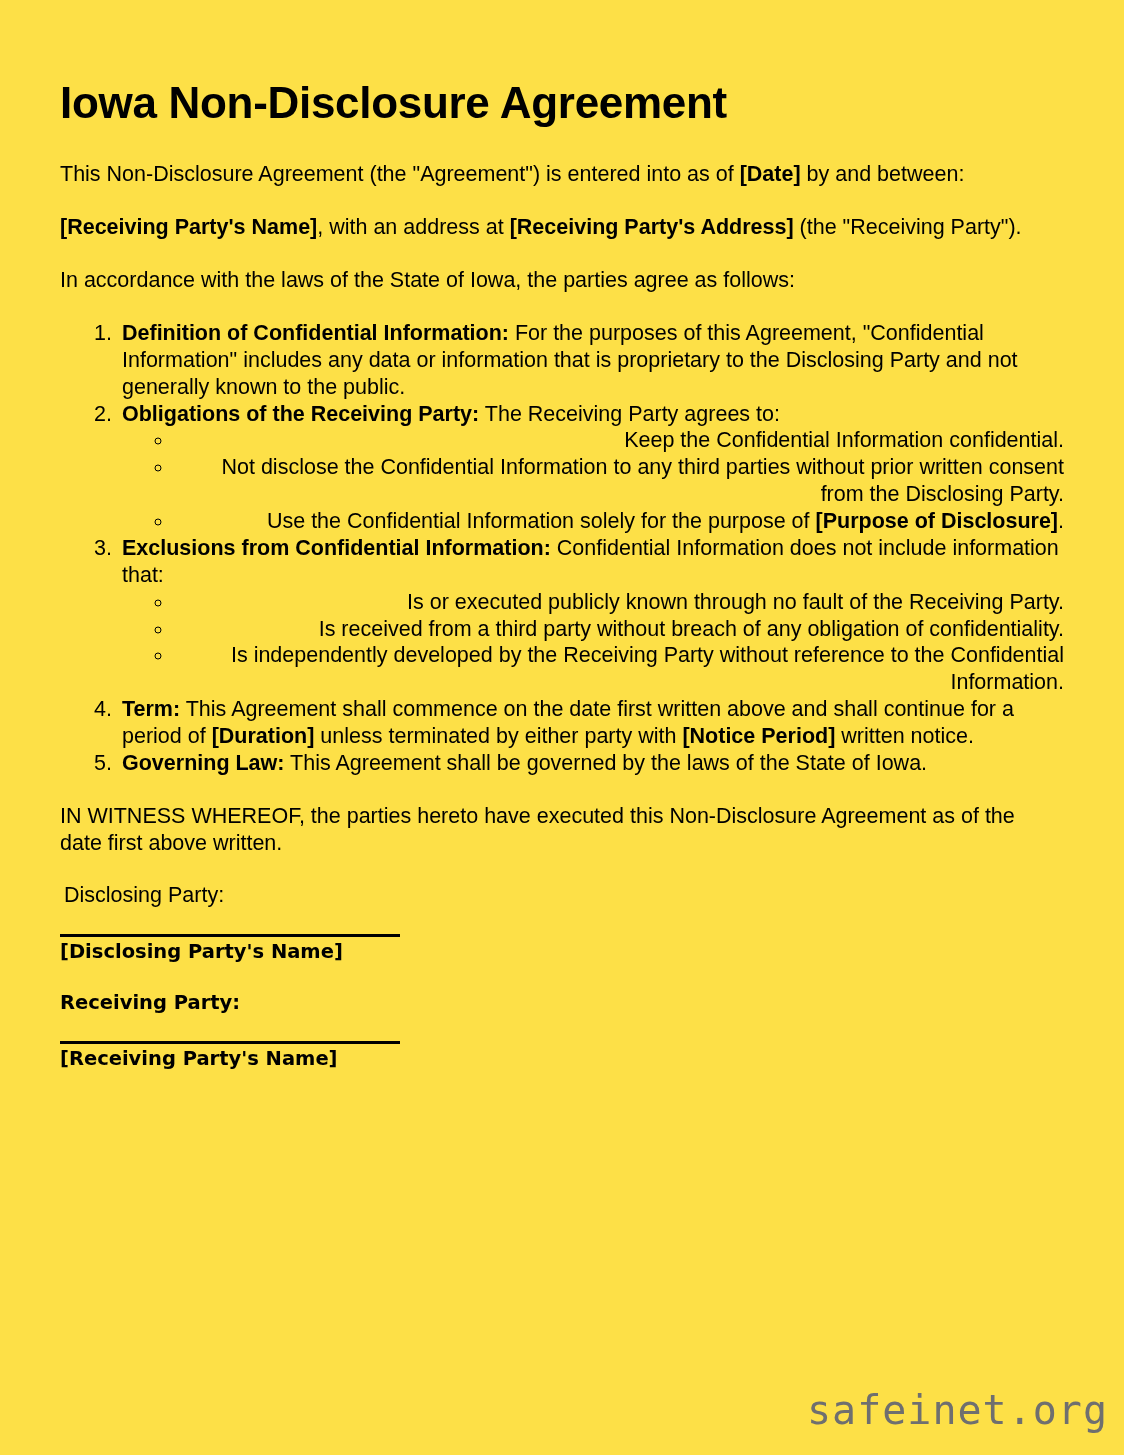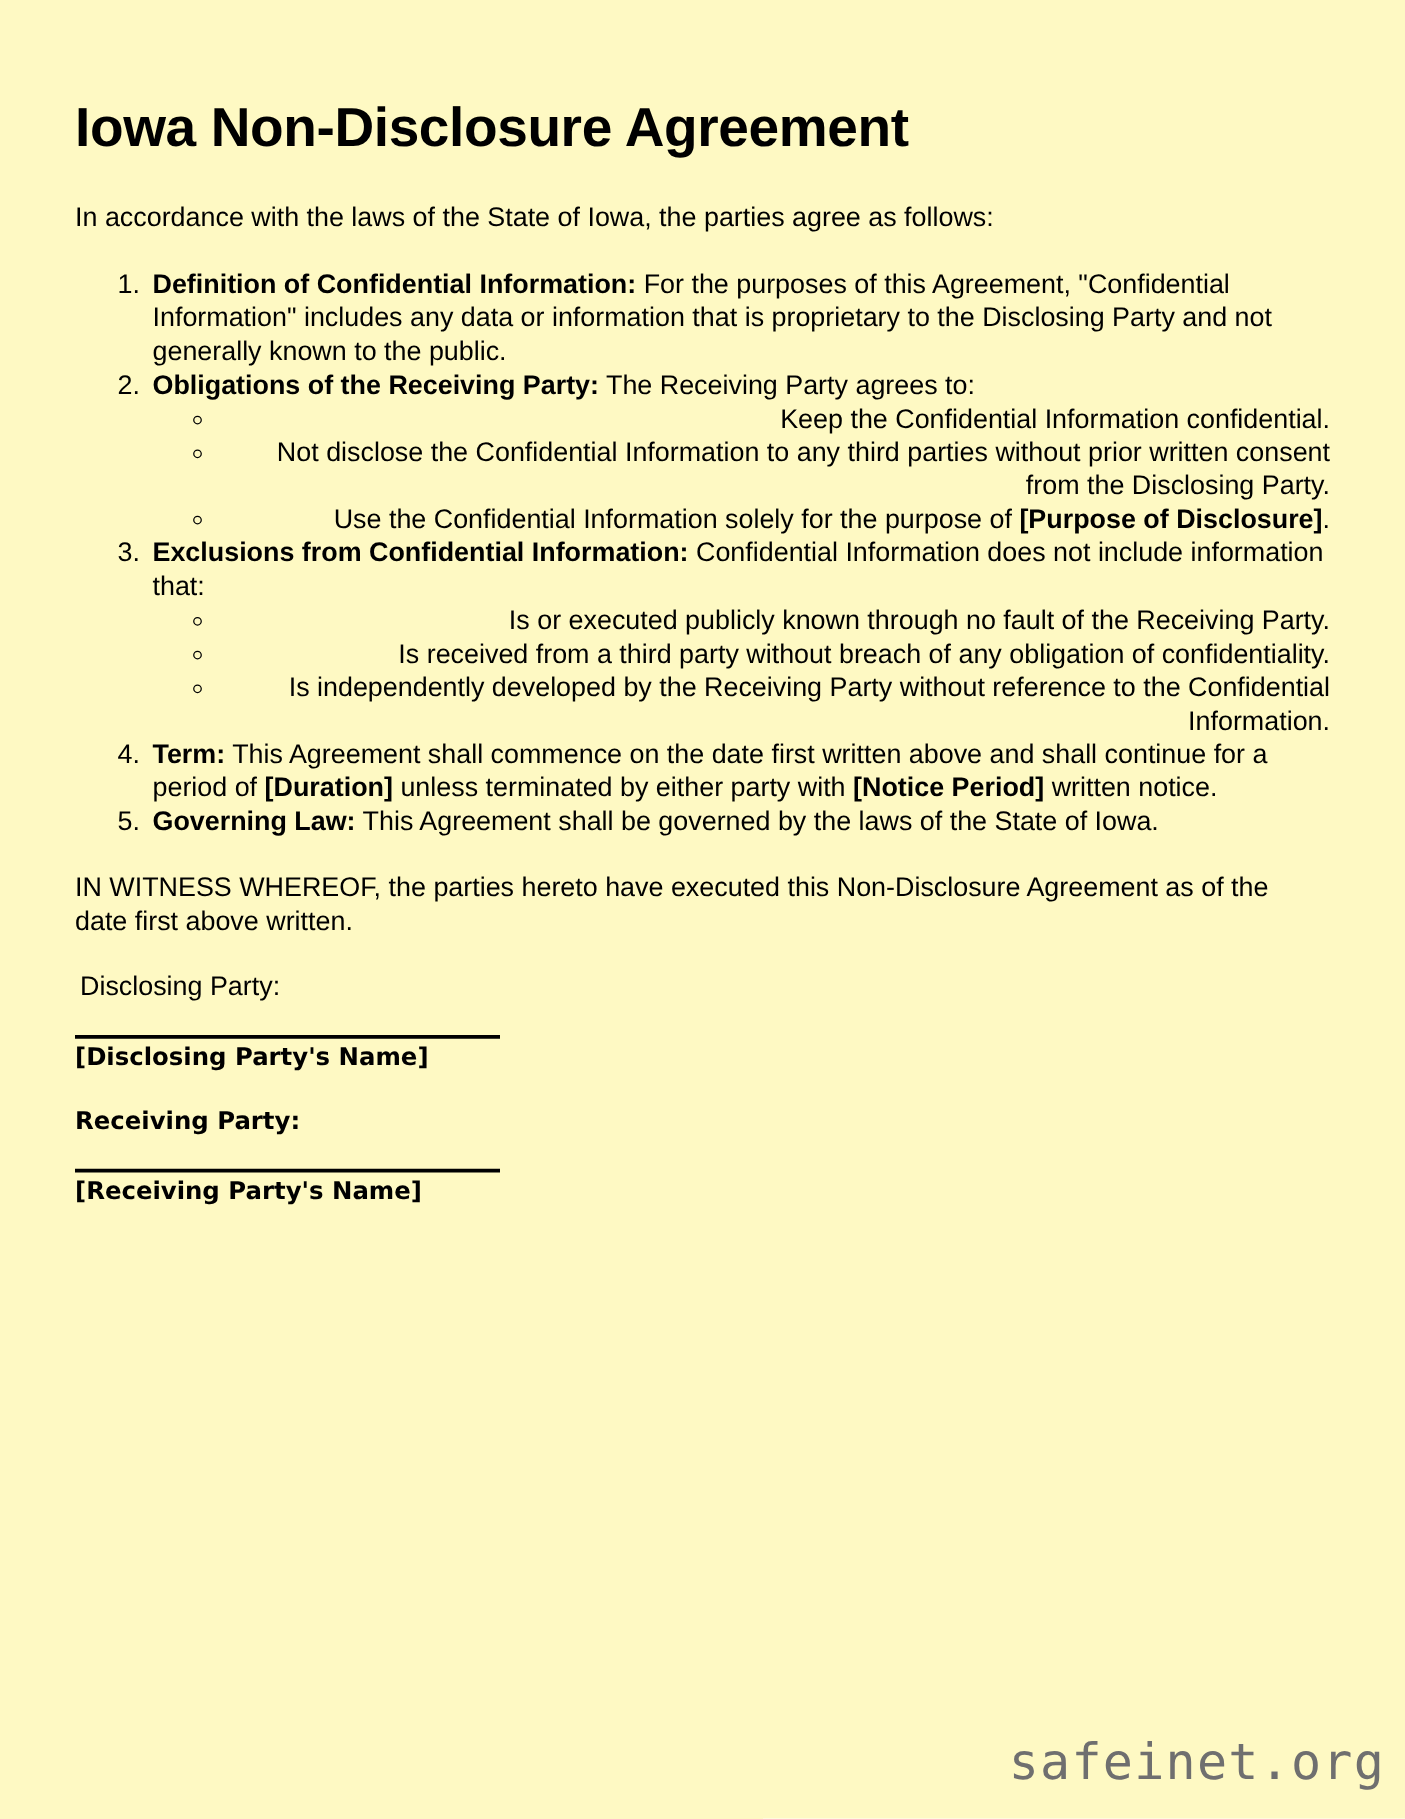--- a/index.html
+++ b/index.html
@@ -4,21 +4,21 @@
 <style>
   html, body {
     margin: 0;
     padding: 0;
     background: #ffffff;
   }
   .page {
     position: relative;
     width: 1124px;
     height: 1455px;
-    background: #fef9c3;
+    background: #fde047;
     box-sizing: border-box;
     padding: 60px 60px 0 60px;
     font-family: "Liberation Sans", sans-serif;
     color: #000000;
     overflow: hidden;
   }
   .doc-title {
     font-size: 44px;
     font-weight: bold;
     line-height: 1.12;
@@ -94,22 +94,24 @@
     white-space: nowrap;
   }
 </style>
 </head>
 <body>
 
 <div class="page">
 
   <h1 class="doc-title">Iowa Non-Disclosure Agreement</h1>
 
+  <p class="para"><span>This Non-Disclosure Agreement (the "Agreement") is entered into as of </span><b>[Date]</b><span> by and between:</span></p>
 
 
+  <p class="para"><b>[Receiving Party's Name]</b><span>, with an address at </span><b>[Receiving Party's Address]</b><span> (the "Receiving Party").</span></p>
 
   <p class="para">In accordance with the laws of the State of Iowa, the parties agree as follows:</p>
 
   <ol class="clauses">
 
     <li>
       <b>Definition of Confidential Information:</b><span> For the purposes of this Agreement, "Confidential Information" includes any data or information that is proprietary to the Disclosing Party and not generally known to the public.</span>
     </li>
 
     <li>

